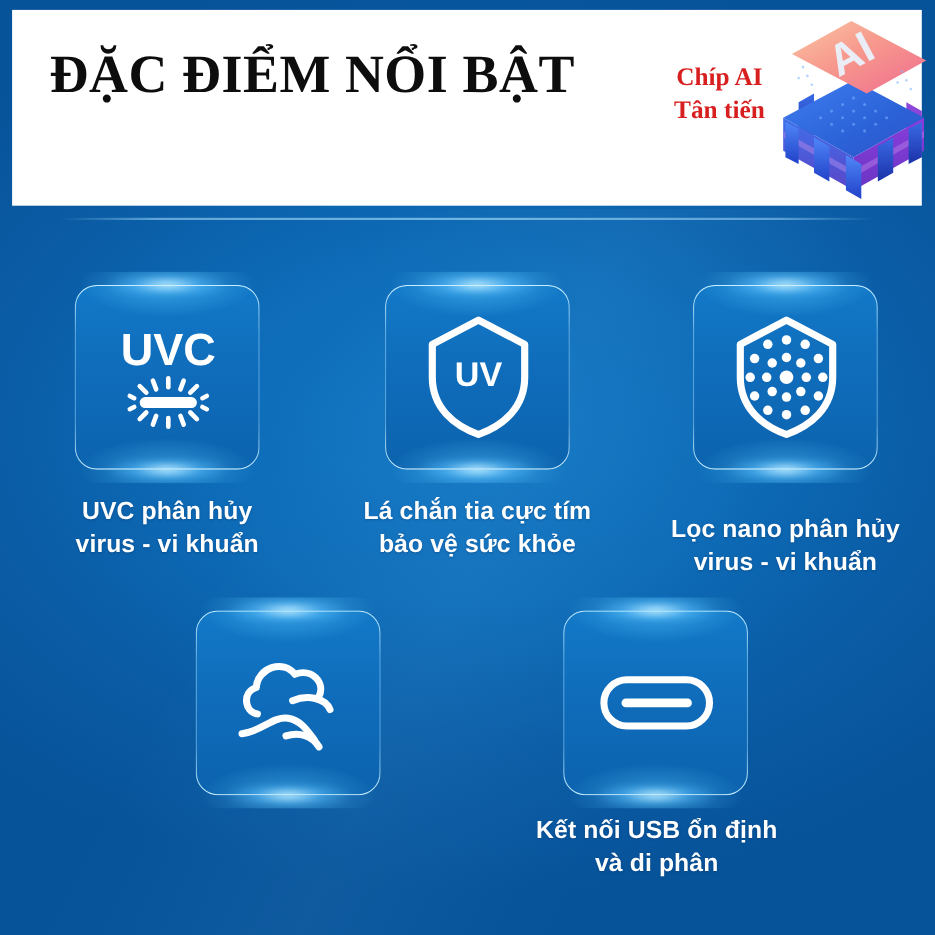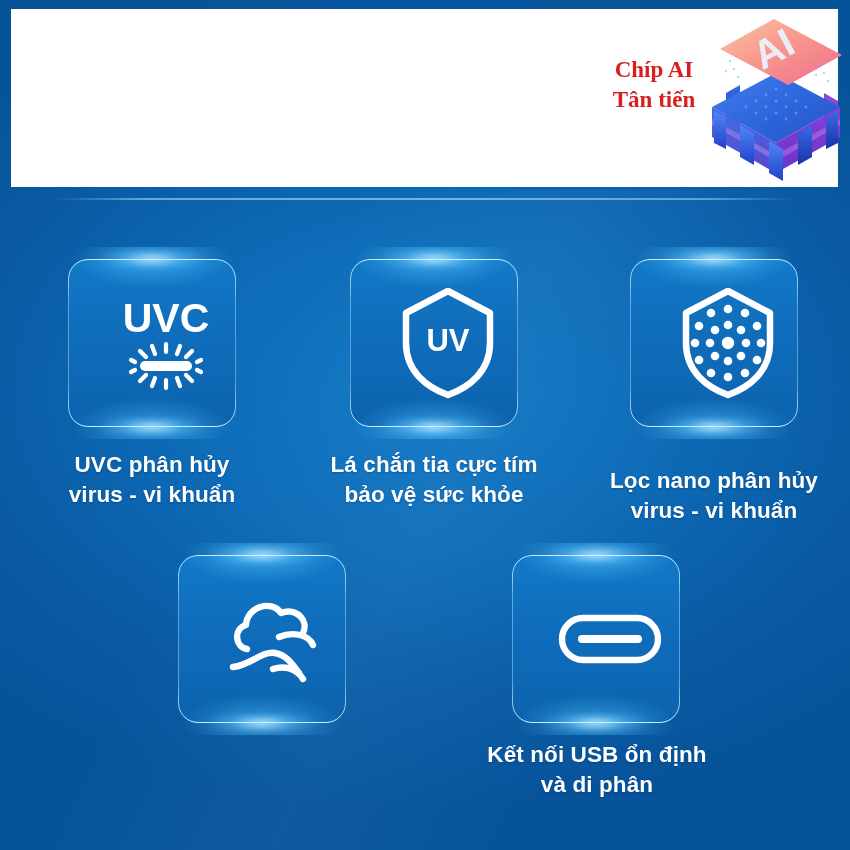--- a/index.html
+++ b/index.html
@@ -90,21 +90,21 @@
   }
   .glow-top,.glow-bot{
     position:absolute;left:6%;width:88%;height:16px;
     background:radial-gradient(ellipse 50% 100% at 50% 50%, rgba(200,240,255,0.95) 0%, rgba(90,190,255,0.45) 42%, rgba(60,160,250,0) 78%);
     filter:blur(3px);pointer-events:none;
   }
   .glow-top{top:-8px;}
   .glow-bot{bottom:-8px;}
 
   .card-icon{
-    position:absolute;left:14px;top:0;width:100%;height:100%;
+    position:absolute;left:1px;top:0;width:100%;height:100%;
     display:flex;align-items:center;justify-content:center;
   }
 
   .caption{
     position:absolute;
     text-align:center;
     color:#ffffff;
     font-weight:bold;
     font-size:22.5px;
     line-height:30px;
@@ -129,20 +129,21 @@
 </head>
 <body>
 
 <div id="page">
 
   <div id="bg-sheen"></div>
   <div id="bg-hairline"></div>
 
   <div id="header">
 
+    <div id="header-title">ĐẶC ĐIỂM NỔI BẬT</div>
 
     <div id="chip-wrap">
 
       <div id="chip-caption">
         <div>Chíp AI</div>
         <div>Tân tiến</div>
       </div>
 
       <svg id="chip-graphic" viewBox="0 0 160 168">
         <defs>

